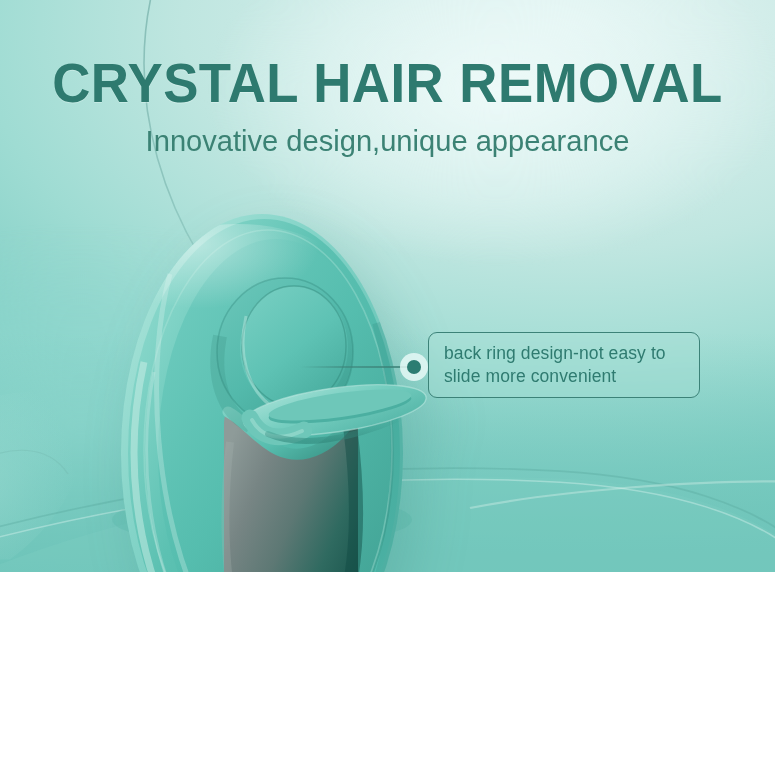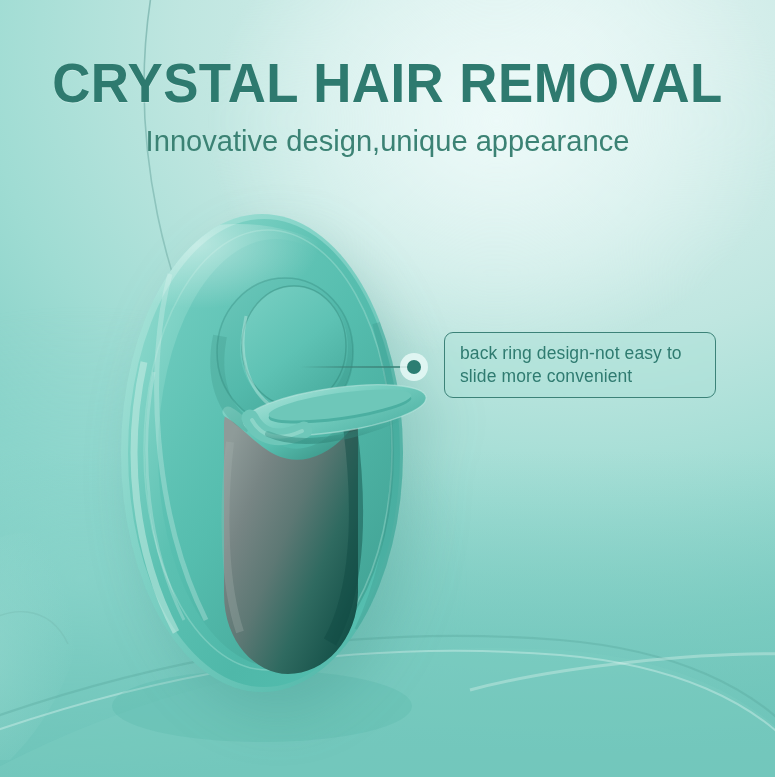--- a/index.html
+++ b/index.html
@@ -4,21 +4,21 @@
 <title>Crystal Hair Removal</title>
 <style>
   html,body{margin:0;padding:0;background:#fff;}
   body{
     font-family:"Liberation Sans","DejaVu Sans",sans-serif;
     -webkit-font-smoothing:antialiased;
   }
   #stage{
     position:relative;
     width:775px;
-    height:777px;
+    height:572px;
     overflow:hidden;
     isolation:isolate;
   }
 
   
   .bg-base{
     position:absolute; inset:0;
     background:
       radial-gradient(120% 95% at 74% 4%, #e2f4f2 0%, #d7efec 16%, #bfe6e0 42%, #9fdcd3 64%, #83d0c6 82%, #74c8bd 100%);
   }
@@ -71,21 +71,21 @@
     left:118px; top:212px;
     width:288px; height:482px;
     z-index:3;
     filter:drop-shadow(16px 22px 26px rgba(44,120,110,.20));
   }
   .product svg{display:block;width:100%;height:100%;overflow:visible;}
 
   
   .callout{
     position:absolute;
-    left:444px; top:332px;
+    left:428px; top:332px;
     width:272px; height:66px;
     box-sizing:border-box;
     border:1.4px solid #3c8278;
     border-radius:9px;
     background:rgba(170,224,215,.40);
     backdrop-filter:blur(1px);
     z-index:7;
     display:flex;
     align-items:center;
     padding:0 0 0 15px;

